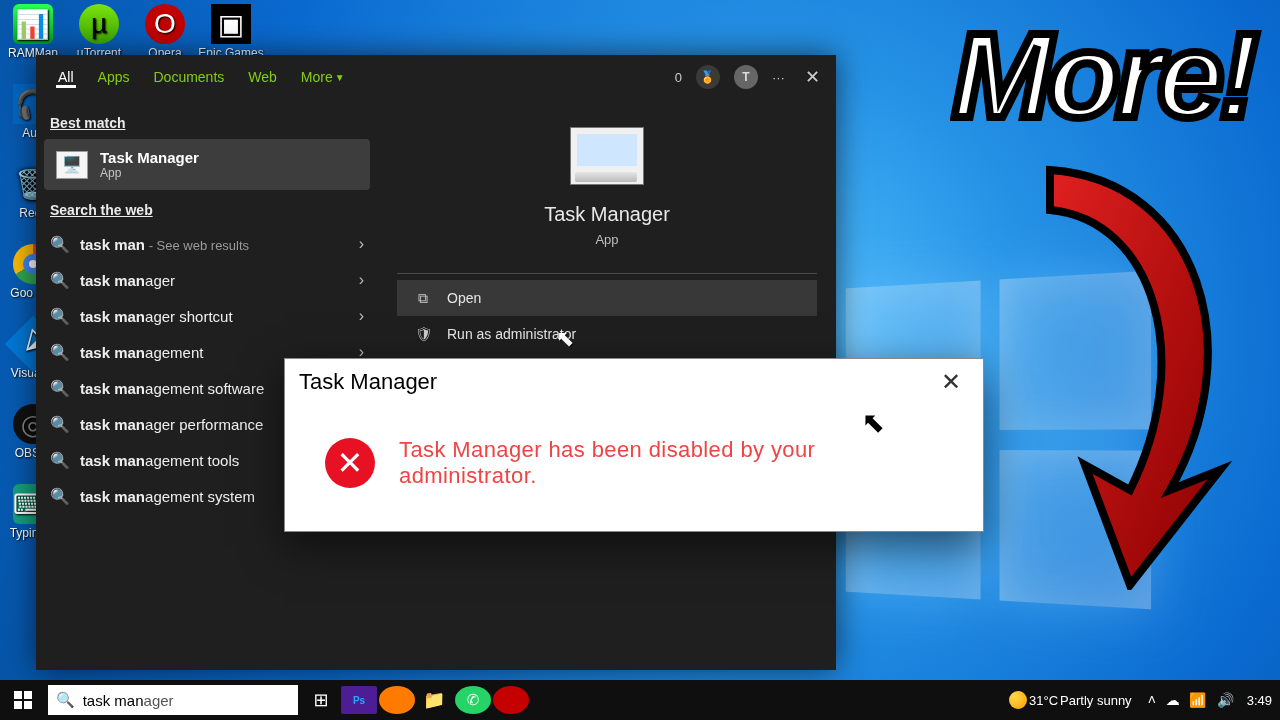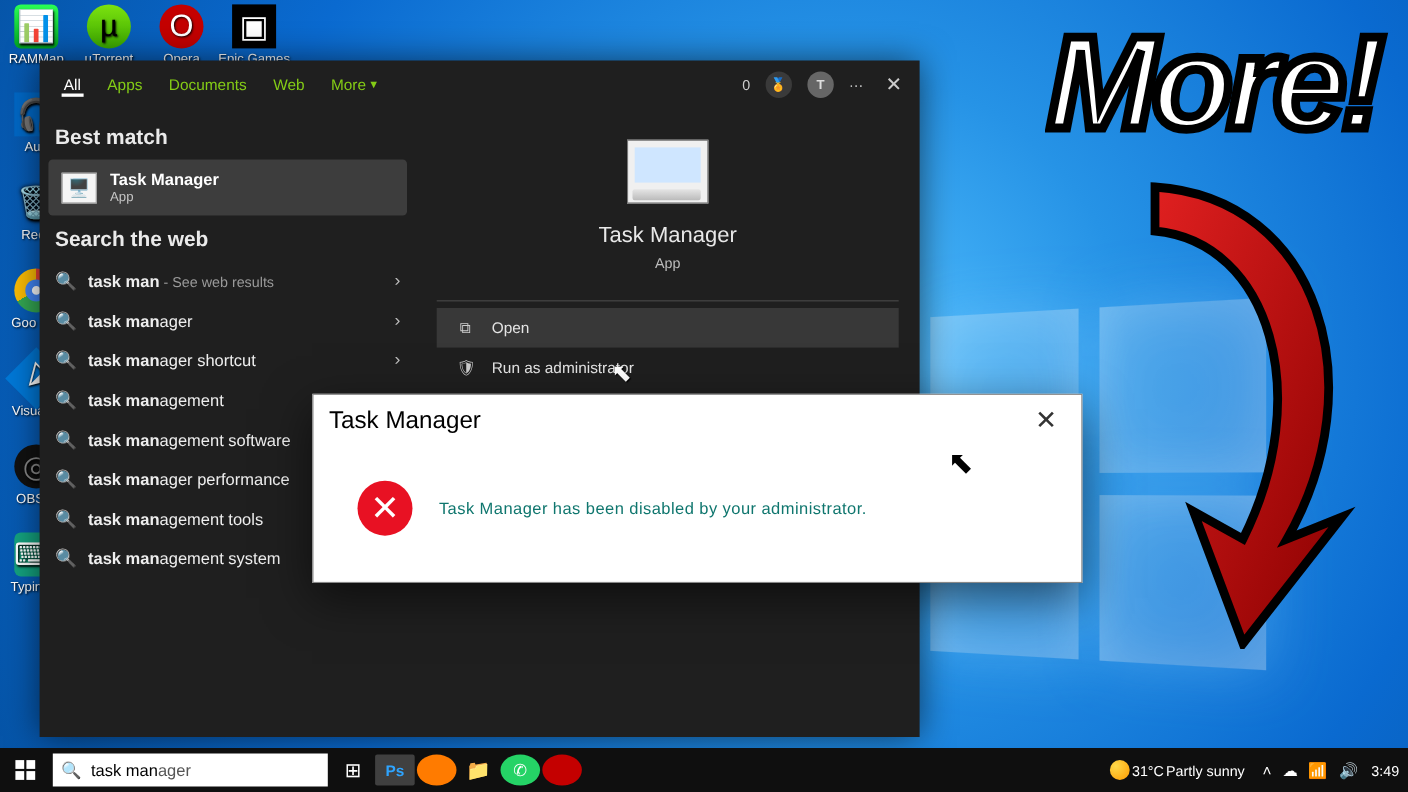--- a/index.html
+++ b/index.html
@@ -65,21 +65,21 @@
     width:24px; height:24px; border-radius:50%; background:#3a3a3a; display:flex;
     align-items:center; justify-content:center; font-size:12px; color:#ddd;
   }
   .sp-right .avatar { background:#666; font-weight:600; }
   .sp-close { font-size:18px; padding:4px 6px; }
 
   .sp-body { flex:1; display:flex; }
   .sp-left { width:342px; padding-top:4px; }
   .sp-rightpane { flex:1; display:flex; flex-direction:column; align-items:center; padding:28px 0 0 0; }
 
-  .sp-sec-label { font-size:19px; font-weight:600; padding:12px 14px 8px 14px; color:#eaeaea; }
+  .sp-sec-label { font-size:14px; font-weight:600; padding:12px 14px 8px 14px; color:#eaeaea;text-decoration:underline; }
 
   .best-match {
     background:#3d3d3d; margin:0 8px; border-radius:4px; padding:10px 12px;
     display:flex; align-items:center; gap:12px; color:#fff;
   }
   .best-match .bm-icon {
     width:32px; height:28px; background:#f5f5f5; border:1px solid #999;
     display:flex; align-items:center; justify-content:center;
   }
   .bm-sub { font-size:12px; color:#c6c6c6; }
@@ -122,21 +122,21 @@
   }
   .dlg-title {
     display:flex; align-items:center; height:46px; padding:0 14px; font-size:22px; color:#000; font-weight:400;
   }
   .dlg-close { margin-left:auto; font-size:24px; color:#333; padding:0 8px; }
   .dlg-body  { display:flex; align-items:center; gap:24px; padding:32px 28px 42px 40px; }
   .err-icon  {
     width:50px; height:50px; border-radius:50%; background:#e81123; color:#fff; font-size:32px;
     display:flex; align-items:center; justify-content:center; flex-shrink:0;
   }
-  .dlg-msg   { font-size:15px; color:#0f766e; letter-spacing:.4px; }
+  .dlg-msg   { font-size:22px; color:#ef4444; letter-spacing:.4px; }
   .dlg-foot  { display:flex; justify-content:flex-end; padding:0 32px 26px 0; }
   .ok-btn    {
     width:130px; height:44px; border:2px solid #0a62c2; background:#eaf1fb; color:#000;
     font-size:20px; display:flex; align-items:center; justify-content:center;
   }
   .cursor2   { position:absolute; right:98px; bottom:92px; font-size:28px; color:#000; }
 
   
   .fixed-txt {
     position:absolute; right:26px; top:6px; z-index:40;
@@ -156,21 +156,21 @@
   .start-btn { width:46px; height:40px; display:flex; align-items:center; justify-content:center; }
   .start-grid { width:18px; height:18px; display:grid; grid-template:repeat(2,1fr)/repeat(2,1fr); gap:2px; }
   .start-grid span { background:#fff; }
   .searchbox {
     width:250px; height:30px; margin:0 4px 0 2px; background:#fff; display:flex; align-items:center;
     color:#000; font-size:15px; padding:0 8px; gap:8px;
   }
   .searchbox .sg { color:#555; }
   .tb-icon { width:38px; height:40px; display:flex; align-items:center; justify-content:center; font-size:18px; }
   .task-pin { width:36px; height:28px; border-radius:2px; display:flex; align-items:center; justify-content:center; font-size:15px; }
-  .p-ps  { background:#404040; color:#2ea4ff; font-weight:700; font-size:14px; }
+  .p-ps  { background:#4c1d95; color:#2ea4ff; font-weight:700; font-size:10px; }
   .p-moz { background:#ff7b00; border-radius:50%; }
   .p-wa  { background:#25d366; border-radius:50%; color:#fff; }
   .p-opera { background:#c40000; border-radius:50%; }
   .tb-right { margin-left:auto; display:flex; align-items:center; gap:6px; padding-right:8px; }
   .weather { display:flex; align-items:center; gap:2px; font-size:13px; margin-right:10px; }
   .weather .sun { width:18px; height:18px; border-radius:50%; background:radial-gradient(circle at 30% 30%,#ffd94a,#ff9c00); }
   .tray { display:flex; align-items:center; gap:10px; font-size:14px; }
   .time { font-size:13px; margin-left:6px; }
 </style>
 </head>

